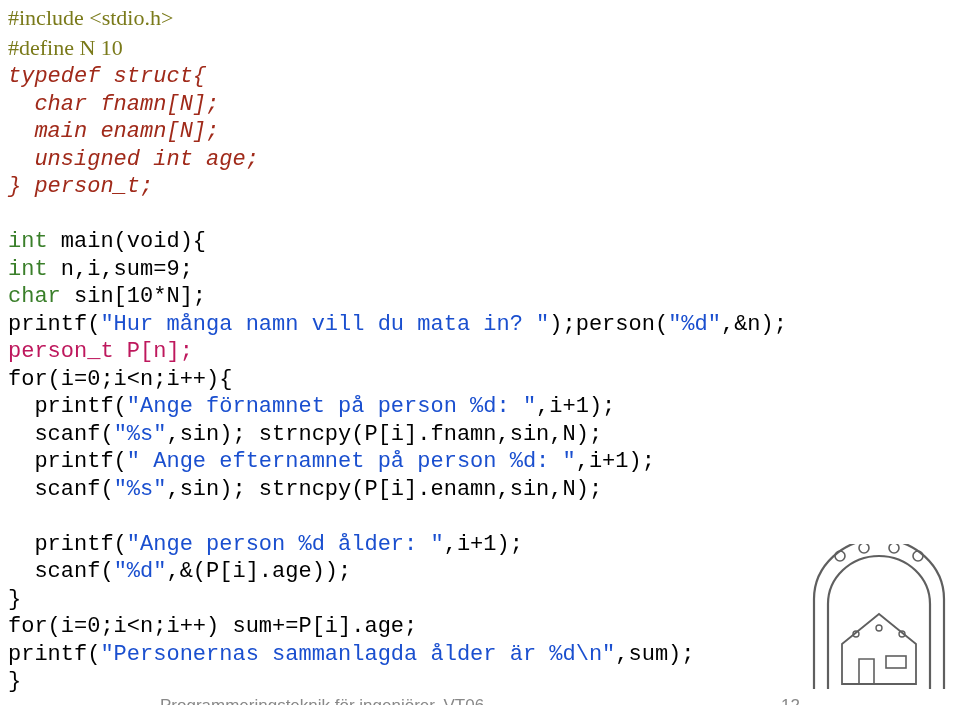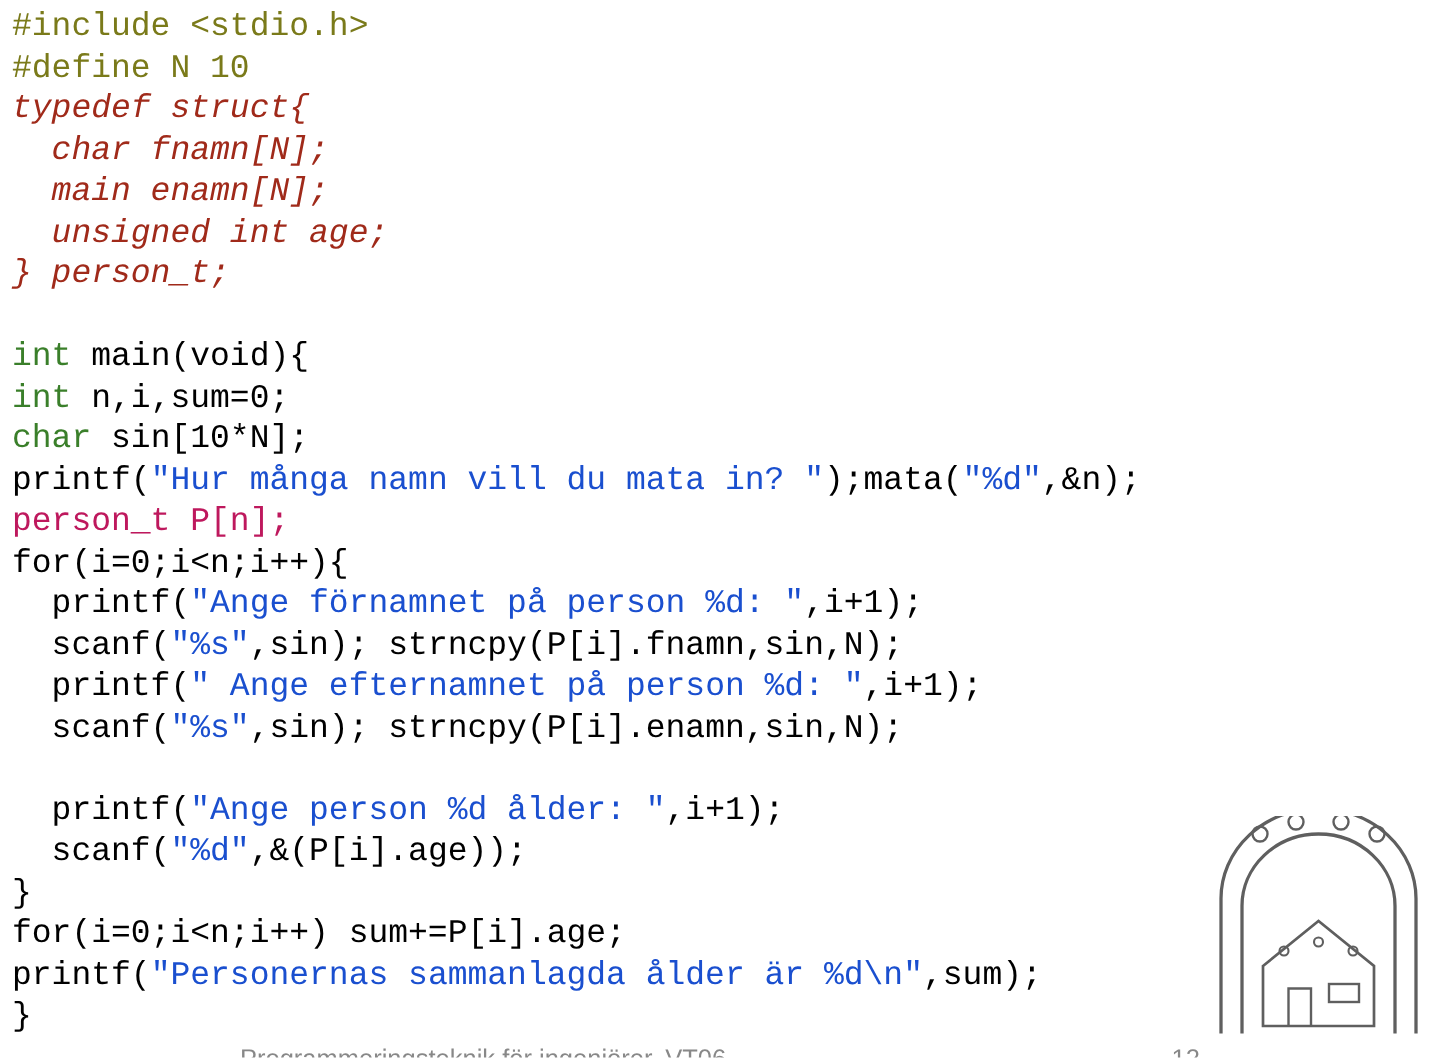--- a/index.html
+++ b/index.html
@@ -15,21 +15,21 @@
     overflow: hidden;
   }
   .code-block {
     padding: 4px 8px 0 8px;
     white-space: pre;
     color: #000000;
   }
   .red { color: #be185d; }
   .darkred { color: #a02a1a; font-style: italic; }
   .green { color: #3a7f2a; }
-  .olive { color: #7a7a1a; }
+  .olive { color: #7a7a1a; font-family: Liberation Serif, serif; }
   .blue { color: #1a4fcf; }
   .footer {
     position: absolute;
     bottom: 10px;
     left: 0;
     right: 0;
     width: 100%;
     font-family: Arial, Helvetica, sans-serif;
     font-size: 17px;
     padding: 0;
@@ -50,23 +50,23 @@
 
 <div class="code-block"><span class="olive">#include &lt;stdio.h&gt;</span>
 <span class="olive">#define N 10</span>
 <span class="darkred">typedef struct{</span>
 <span class="darkred">  char fnamn[N];</span>
 <span class="darkred">  main enamn[N];</span>
 <span class="darkred">  unsigned int age;</span>
 <span class="darkred">} person_t;</span>
 <span></span>
 <span class="green">int</span><span> main(void){</span>
-<span class="green">int</span><span> n,i,sum=0;</span>
+<span class="green">int</span><span> n,i,sum=9;</span>
 <span class="green">char</span><span> sin[10*N];</span>
-<span>printf(</span><span class="blue">"Hur många namn vill du mata in? "</span><span>);mata(</span><span class="blue">"%d"</span><span>,&amp;n);</span>
+<span>printf(</span><span class="blue">"Hur många namn vill du mata in? "</span><span>);person(</span><span class="blue">"%d"</span><span>,&amp;n);</span>
 <span class="red">person_t P[n];</span>
 <span>for(i=0;i&lt;n;i++){</span>
 <span>  printf(</span><span class="blue">"Ange förnamnet på person %d: "</span><span>,i+1);</span>
 <span>  scanf(</span><span class="blue">"%s"</span><span>,sin); strncpy(P[i].fnamn,sin,N);</span>
 <span>  printf(</span><span class="blue">" Ange efternamnet på person %d: "</span><span>,i+1);</span>
 <span>  scanf(</span><span class="blue">"%s"</span><span>,sin); strncpy(P[i].enamn,sin,N);</span>
 <span></span>
 <span>  printf(</span><span class="blue">"Ange person %d ålder: "</span><span>,i+1);</span>
 <span>  scanf(</span><span class="blue">"%d"</span><span>,&amp;(P[i].age));</span>
 <span>}</span>

